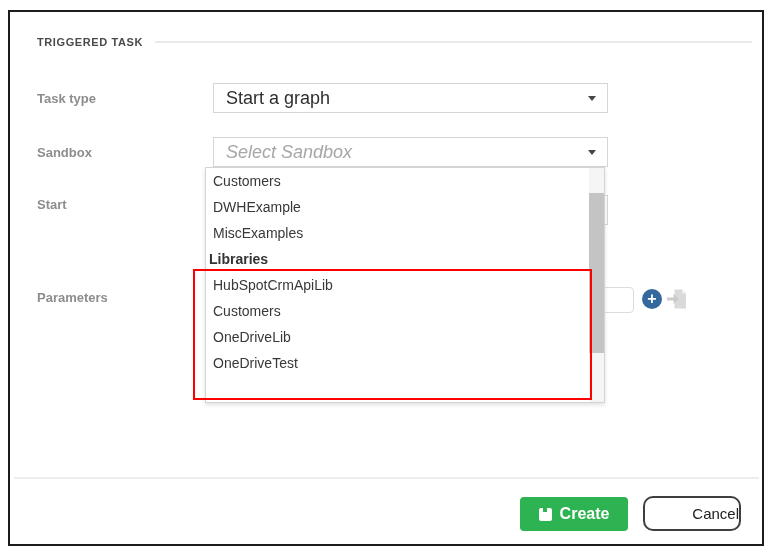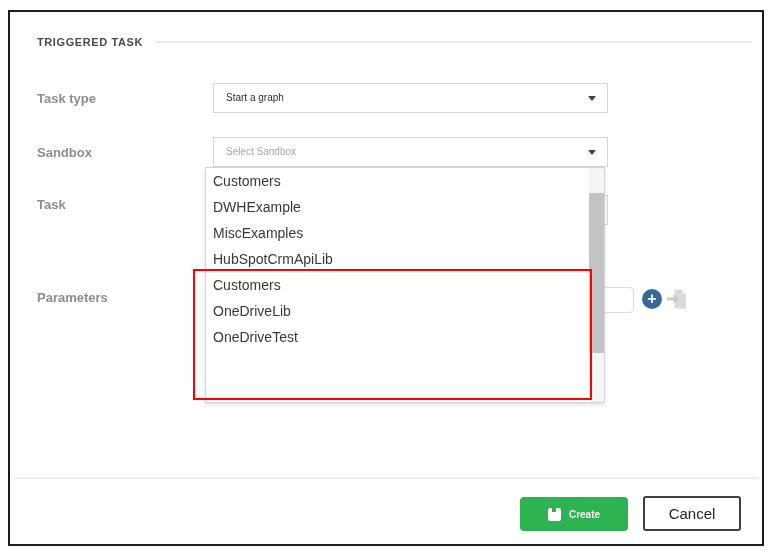--- a/index.html
+++ b/index.html
@@ -13,21 +13,21 @@
   .dialog{position:absolute;left:8px;top:10px;width:756px;height:536px;
     border:2px solid #1c1c1c;background:#fff;}
   
   .dlg-title{position:absolute;left:27px;top:24px;font-size:11px;font-weight:bold;
     letter-spacing:.6px;color:#4a4a4a;}
   .title-rule{position:absolute;left:145px;top:29px;width:597px;height:2px;background:#e9e9e9;}
   
   .field-label{position:absolute;left:27px;font-size:13px;font-weight:bold;color:#8d8d8d;}
   
   .select-box{position:absolute;left:203px;width:395px;height:30px;background:#fff;
-    border:1px solid #d6d6d6;font-size:10px;line-height:28px;padding:0 24px 0 12px;
+    border:1px solid #d6d6d6;font-size:18px;line-height:28px;padding:0 24px 0 12px;
     cursor:pointer;}
   .select-box .value{color:#2f2f2f;}
   .select-box .placeholder{color:#a6a6a6;}
   .caret{position:absolute;right:11px;top:12px;width:0;height:0;
     border-left:4.5px solid transparent;border-right:4.5px solid transparent;
     border-top:5px solid #454545;}
   
   .param-input{position:absolute;left:203px;top:275px;width:421px;height:26px;
     border:1px solid #dcdcdc;border-radius:4px;font-size:13px;padding:0 8px;
     font-family:"Liberation Sans", sans-serif;color:#333;outline:none;z-index:1;}
@@ -45,50 +45,50 @@
     padding-left:3px;width:383px;cursor:default;}
   .dd-scroll-track{position:absolute;right:0;top:0;width:15px;height:234px;background:#f5f5f5;}
   .dd-scroll-thumb{position:absolute;left:0;top:25px;width:15px;height:160px;background:#c4c4c4;}
   
   .red-box{position:absolute;left:183px;top:257px;width:399px;height:131px;
     border:2px solid var(--highlight-red);z-index:10;pointer-events:none;}
   
   .footer-rule{position:absolute;left:4px;top:465px;width:745px;height:2px;background:#ededed;}
   .btn-create{position:absolute;left:510px;top:485px;width:108px;height:34px;
     background:var(--create-green);border:none;border-radius:4px;color:#fff;
-    font-size:10px;font-weight:bold;cursor:pointer;display:flex;align-items:center;
+    font-size:16px;font-weight:bold;cursor:pointer;display:flex;align-items:center;
     justify-content:center;gap:8px;font-family:"Liberation Sans", sans-serif;}
   .floppy{width:13px;height:13px;background:#fff;border-radius:2px;position:relative;}
   .floppy::after{content:'';position:absolute;top:0;left:4.5px;width:4px;height:4.5px;
     background:var(--create-green);}
   .btn-cancel{position:absolute;left:633px;top:484px;width:98px;height:35px;background:#fff;
-    border:2px solid #3f3f3f;border-radius:3px;color:#222;font-size:15px;cursor:pointer;
-    font-family:"Liberation Sans", sans-serif;}
+    border:2px solid #3f3f3f;border-radius:10px;color:#222;font-size:15px;cursor:pointer;
+    font-family:"Liberation Sans", sans-serif;text-align:right;}
 </style>
 </head>
 <body>
 
 <div class="dialog">
 
   <div class="dlg-title">TRIGGERED TASK</div>
   <div class="title-rule"></div>
 
   <div class="field-label" style="top:79px;">Task type</div>
   <div class="select-box" style="top:71px;">
     <span class="value">Start a graph</span>
     <span class="caret"></span>
   </div>
 
   <div class="field-label" style="top:133px;">Sandbox</div>
-  <div class="select-box" style="top:125px;">
+  <div class="select-box" style="top:125px;font-style:italic;">
     <span class="placeholder">Select Sandbox</span>
     <span class="caret"></span>
   </div>
 
-  <div class="field-label" style="top:185px;">Task</div>
+  <div class="field-label" style="top:185px;">Start</div>
   <div class="select-box" style="top:183px;z-index:0;">
     <span class="caret"></span>
   </div>
 
   <div class="field-label" style="top:278px;">Parameters</div>
   <input class="param-input" type="text" value="" style="">
   <button class="plus-btn">
     <span>+</span>
   </button>
   <button class="import-btn">
@@ -98,20 +98,21 @@
         <path fill="#efefef" d="M17 2.5l4 4h-4z"></path>
         <path fill="#cbcbcb" d="M2 10.5h6.5v-3.5l5.5 5-5.5 5v-3.5H2z"></path>
       </svg>
     </span>
   </button>
 
   <div class="dd-panel">
     <div class="dd-item">Customers</div>
     <div class="dd-item">DWHExample</div>
     <div class="dd-item">MiscExamples</div>
+    <div class="dd-group">Libraries</div>
     <div class="dd-item">HubSpotCrmApiLib</div>
     <div class="dd-item">Customers</div>
     <div class="dd-item">OneDriveLib</div>
     <div class="dd-item">OneDriveTest</div>
     <div class="dd-scroll-track">
       <div class="dd-scroll-thumb"></div>
     </div>
   </div>
 
   <div class="red-box"></div>

